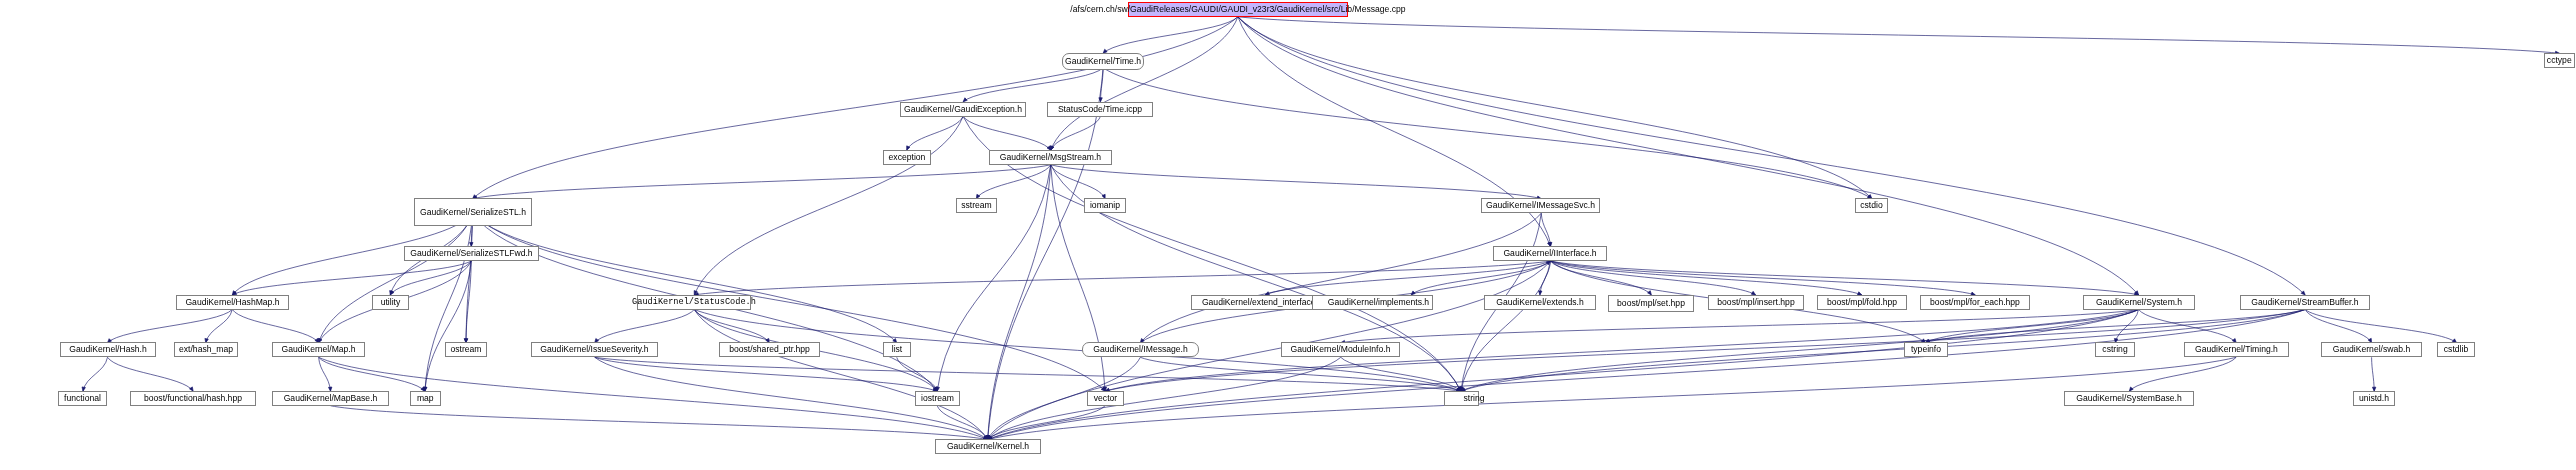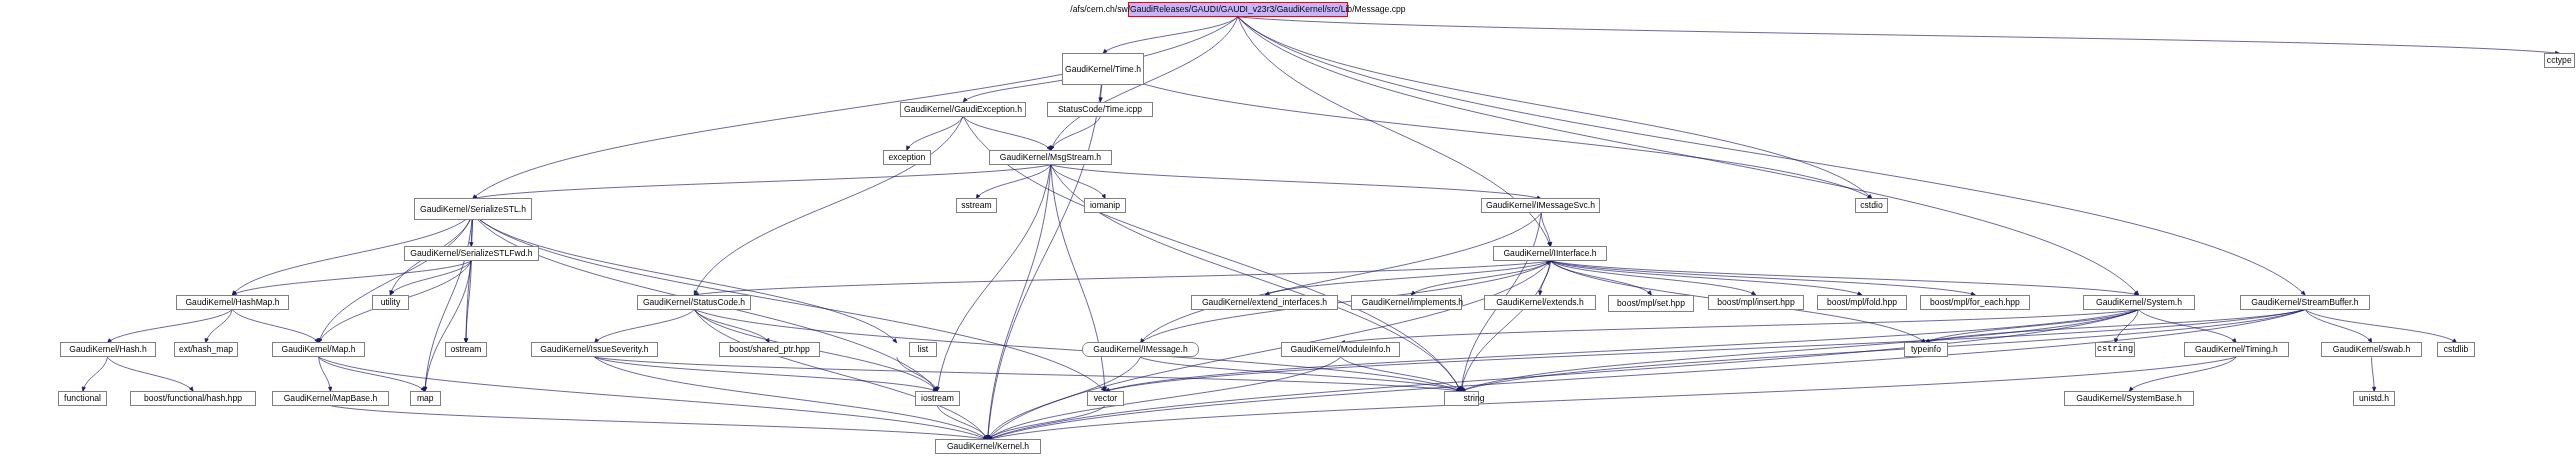--- a/index.html
+++ b/index.html
@@ -213,21 +213,21 @@
         <polygon points="1488,662 1493.983607215151,659.3624927118977 1490.1672228153002,655.830466365369"></polygon>
       </g>
   </svg>
   <div id="nodes-layer">
       <div class="node root" style="left: 1128px; top: 2px; width: 220px; height: 14.6px;">
         <span>/afs/cern.ch/sw/GaudiReleases/GAUDI/GAUDI_v23r3/GaudiKernel/src/Lib/Message.cpp</span>
       </div>
       <div class="node" style="left: 2544px; top: 53px; width: 30.5px; height: 14.6px;">
         <span>cctype</span>
       </div>
-      <div class="node" style="left: 1062px; top: 53px; width: 82px; height: 32px;">
+      <div class="node" style="left: 1062px; top: 53px; width: 82px; height: 17px; border-radius: 7px;">
         <span>GaudiKernel/Time.h</span>
       </div>
       <div class="node" style="left: 900px; top: 102px; width: 126px; height: 14.6px;">
         <span>GaudiKernel/GaudiException.h</span>
       </div>
       <div class="node" style="left: 1047px; top: 102px; width: 106px; height: 14.6px;">
         <span>StatusCode/Time.icpp</span>
       </div>
       <div class="node" style="left: 883px; top: 150px; width: 48px; height: 14.6px;">
         <span>exception</span>
@@ -240,39 +240,39 @@
       </div>
       <div class="node" style="left: 1084px; top: 198px; width: 42px; height: 14.6px;">
         <span>iomanip</span>
       </div>
       <div class="node" style="left: 1481px; top: 198px; width: 119px; height: 14.6px;">
         <span>GaudiKernel/IMessageSvc.h</span>
       </div>
       <div class="node" style="left: 1855px; top: 198px; width: 33px; height: 14.6px;">
         <span>cstdio</span>
       </div>
-      <div class="node" style="left: 414px; top: 198px; width: 118px; height: 22px;">
+      <div class="node" style="left: 414px; top: 198px; width: 118px; height: 28px;">
         <span>GaudiKernel/SerializeSTL.h</span>
       </div>
       <div class="node" style="left: 404px; top: 246px; width: 135px; height: 14.6px;">
         <span>GaudiKernel/SerializeSTLFwd.h</span>
       </div>
       <div class="node" style="left: 1493px; top: 246px; width: 114px; height: 14.6px;">
         <span>GaudiKernel/IInterface.h</span>
       </div>
       <div class="node" style="left: 176px; top: 295px; width: 113px; height: 14.6px;">
         <span>GaudiKernel/HashMap.h</span>
       </div>
-      <div class="node" style="left: 637px; top: 295px; width: 114px; height: 14.6px;">
+      <div class="node" style="left: 637px; top: 295px; width: 114px; height: 14.6px; font-family: Liberation Mono, monospace;">
         <span>GaudiKernel/StatusCode.h</span>
       </div>
       <div class="node" style="left: 1191px; top: 295px; width: 147px; height: 14.6px;">
         <span>GaudiKernel/extend_interfaces.h</span>
       </div>
-      <div class="node" style="left: 1351px; top: 295px; width: 111px; height: 14.6px; padding-left: 16px;">
+      <div class="node" style="left: 1312px; top: 295px; width: 121px; height: 14.6px; padding-left: 16px;">
         <span>GaudiKernel/implements.h</span>
       </div>
       <div class="node" style="left: 1484px; top: 295px; width: 112px; height: 14.6px;">
         <span>GaudiKernel/extends.h</span>
       </div>
       <div class="node" style="left: 1608px; top: 295px; width: 86px; height: 17px;">
         <span>boost/mpl/set.hpp</span>
       </div>
       <div class="node" style="left: 1708px; top: 295px; width: 96px; height: 14.6px;">
         <span>boost/mpl/insert.hpp</span>
@@ -303,33 +303,33 @@
       </div>
       <div class="node" style="left: 445px; top: 342px; width: 42px; height: 14.6px;">
         <span>ostream</span>
       </div>
       <div class="node" style="left: 531px; top: 342px; width: 127px; height: 14.6px;">
         <span>GaudiKernel/IssueSeverity.h</span>
       </div>
       <div class="node" style="left: 719px; top: 342px; width: 101px; height: 14.6px;">
         <span>boost/shared_ptr.hpp</span>
       </div>
-      <div class="node" style="left: 909px; top: 342px; width: 28px; height: 14.6px;">
+      <div class="node" style="left: 883px; top: 342px; width: 28px; height: 14.6px;">
         <span>list</span>
       </div>
       <div class="node" style="left: 1082px; top: 342px; width: 117px; height: 14.6px; border-radius: 7px;">
         <span>GaudiKernel/IMessage.h</span>
       </div>
       <div class="node" style="left: 1281px; top: 342px; width: 119px; height: 14.6px;">
         <span>GaudiKernel/ModuleInfo.h</span>
       </div>
       <div class="node" style="left: 1904px; top: 342px; width: 44px; height: 14.6px;">
         <span>typeinfo</span>
       </div>
-      <div class="node" style="left: 2095px; top: 342px; width: 40px; height: 14.6px; font-family: Liberation Mono, monospace;">
+      <div class="node" style="left: 2095px; top: 342px; width: 40px; height: 14.6px;">
         <span>cstring</span>
       </div>
       <div class="node" style="left: 2184px; top: 342px; width: 105px; height: 14.6px;">
         <span>GaudiKernel/Timing.h</span>
       </div>
       <div class="node" style="left: 2321px; top: 342px; width: 101px; height: 14.6px;">
         <span>GaudiKernel/swab.h</span>
       </div>
       <div class="node" style="left: 2437px; top: 342px; width: 38px; height: 14.6px;">
         <span>cstdlib</span>

